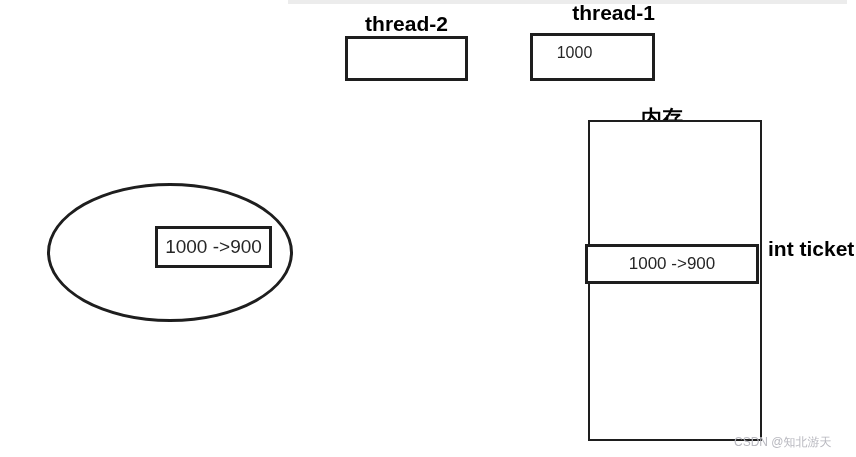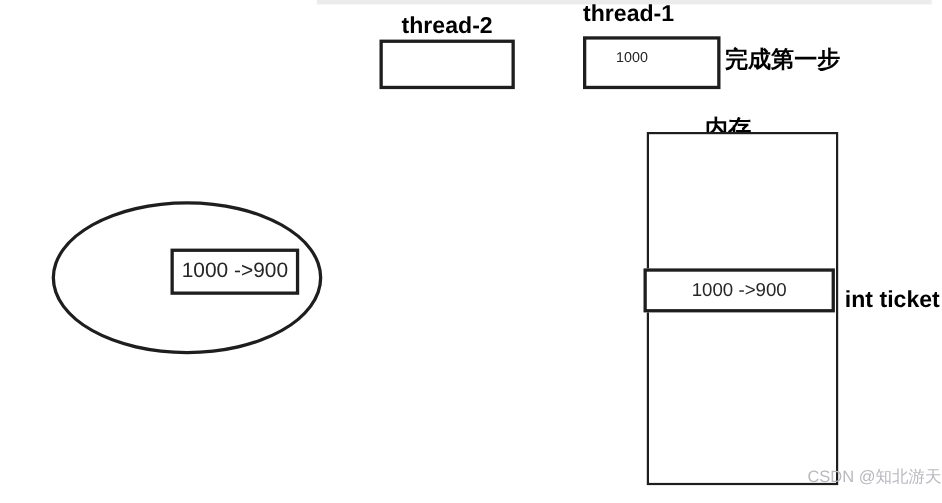--- a/index.html
+++ b/index.html
@@ -16,54 +16,53 @@
   .lbl { font-size: 21px; line-height: 1.2; white-space: nowrap; color: #000000; font-weight: bold; }
   .box { position: absolute; box-sizing: border-box; border: 3px solid #1e1e1e; background: #ffffff; }
   .center { display: flex; align-items: center; justify-content: center; }
 
   .top-bar { left: 288px; top: 0; width: 559px; height: 4px; background: #ececec; }
 
   .thread2-label { left: 345px; top: 11px; width: 123px; text-align: center; }
   .thread2-box   { left: 345px; top: 36px; width: 123px; height: 45px; }
   .thread2-caption { left: 288px; top: 84px; }
 
-  .thread1-label { left: 530px; top: 0; width: 125px; text-align: left; }
+  .thread1-label { left: 530px; top: 0; width: 125px; text-align: right; }
   .thread1-box   { left: 530px; top: 33px; width: 125px; height: 48px;
                    display: flex; justify-content: center; align-items: flex-start; }
-  .thread1-box span { margin-top: 8px; transform: translateX(-18px); font-size: 13px; }
+  .thread1-box span { margin-top: 8px; transform: translateX(-18px); font-size: 16px; }
   .thread1-caption { left: 659px; top: 42px; }
 
   .memory-label { left: 641px; top: 105px; }
   .memory-rect  { left: 588px; top: 120px; width: 174px; height: 321px; border-width: 2px; }
   .ticket-cell  { left: 585px; top: 244px; width: 174px; height: 40px; font-size: 17px; }
-  .int-ticket-label { left: 768px; top: 260px; }
+  .int-ticket-label { left: 768px; top: 236px; }
 
   .ellipse { position: absolute; left: 47px; top: 183px; width: 246px; height: 139px;
              box-sizing: border-box; border: 3px solid #1e1e1e; border-radius: 50%; background: transparent; }
   .ellipse-box { left: 155px; top: 226px; width: 117px; height: 42px; font-size: 19px; }
 
-  .watermark { left: 734px; top: 424px; font-size: 15px; color: #b8b8bf; white-space: nowrap; }
+  .watermark { left: 734px; top: 434px; font-size: 12px; color: #b8b8bf; white-space: nowrap; }
 </style>
 </head>
 <body>
 
 <div class="canvas">
 
   <div class="abs top-bar"></div>
 
   <div class="abs lbl thread2-label">thread-2</div>
   <div class="box thread2-box">
     <span></span>
   </div>
 
   <div class="abs lbl thread1-label">thread-1</div>
   <div class="box thread1-box">
     <span>1000</span>
   </div>
-  <div class="abs lbl thread1-caption">完成第一步</div>
 
   <div class="abs lbl memory-label">内存</div>
   <div class="box memory-rect"></div>
   <div class="box center ticket-cell">
     <span>1000 -&gt;900</span>
   </div>
   <div class="abs lbl int-ticket-label">int ticket</div>
 
   <div class="ellipse"></div>
   <div class="box center ellipse-box">

